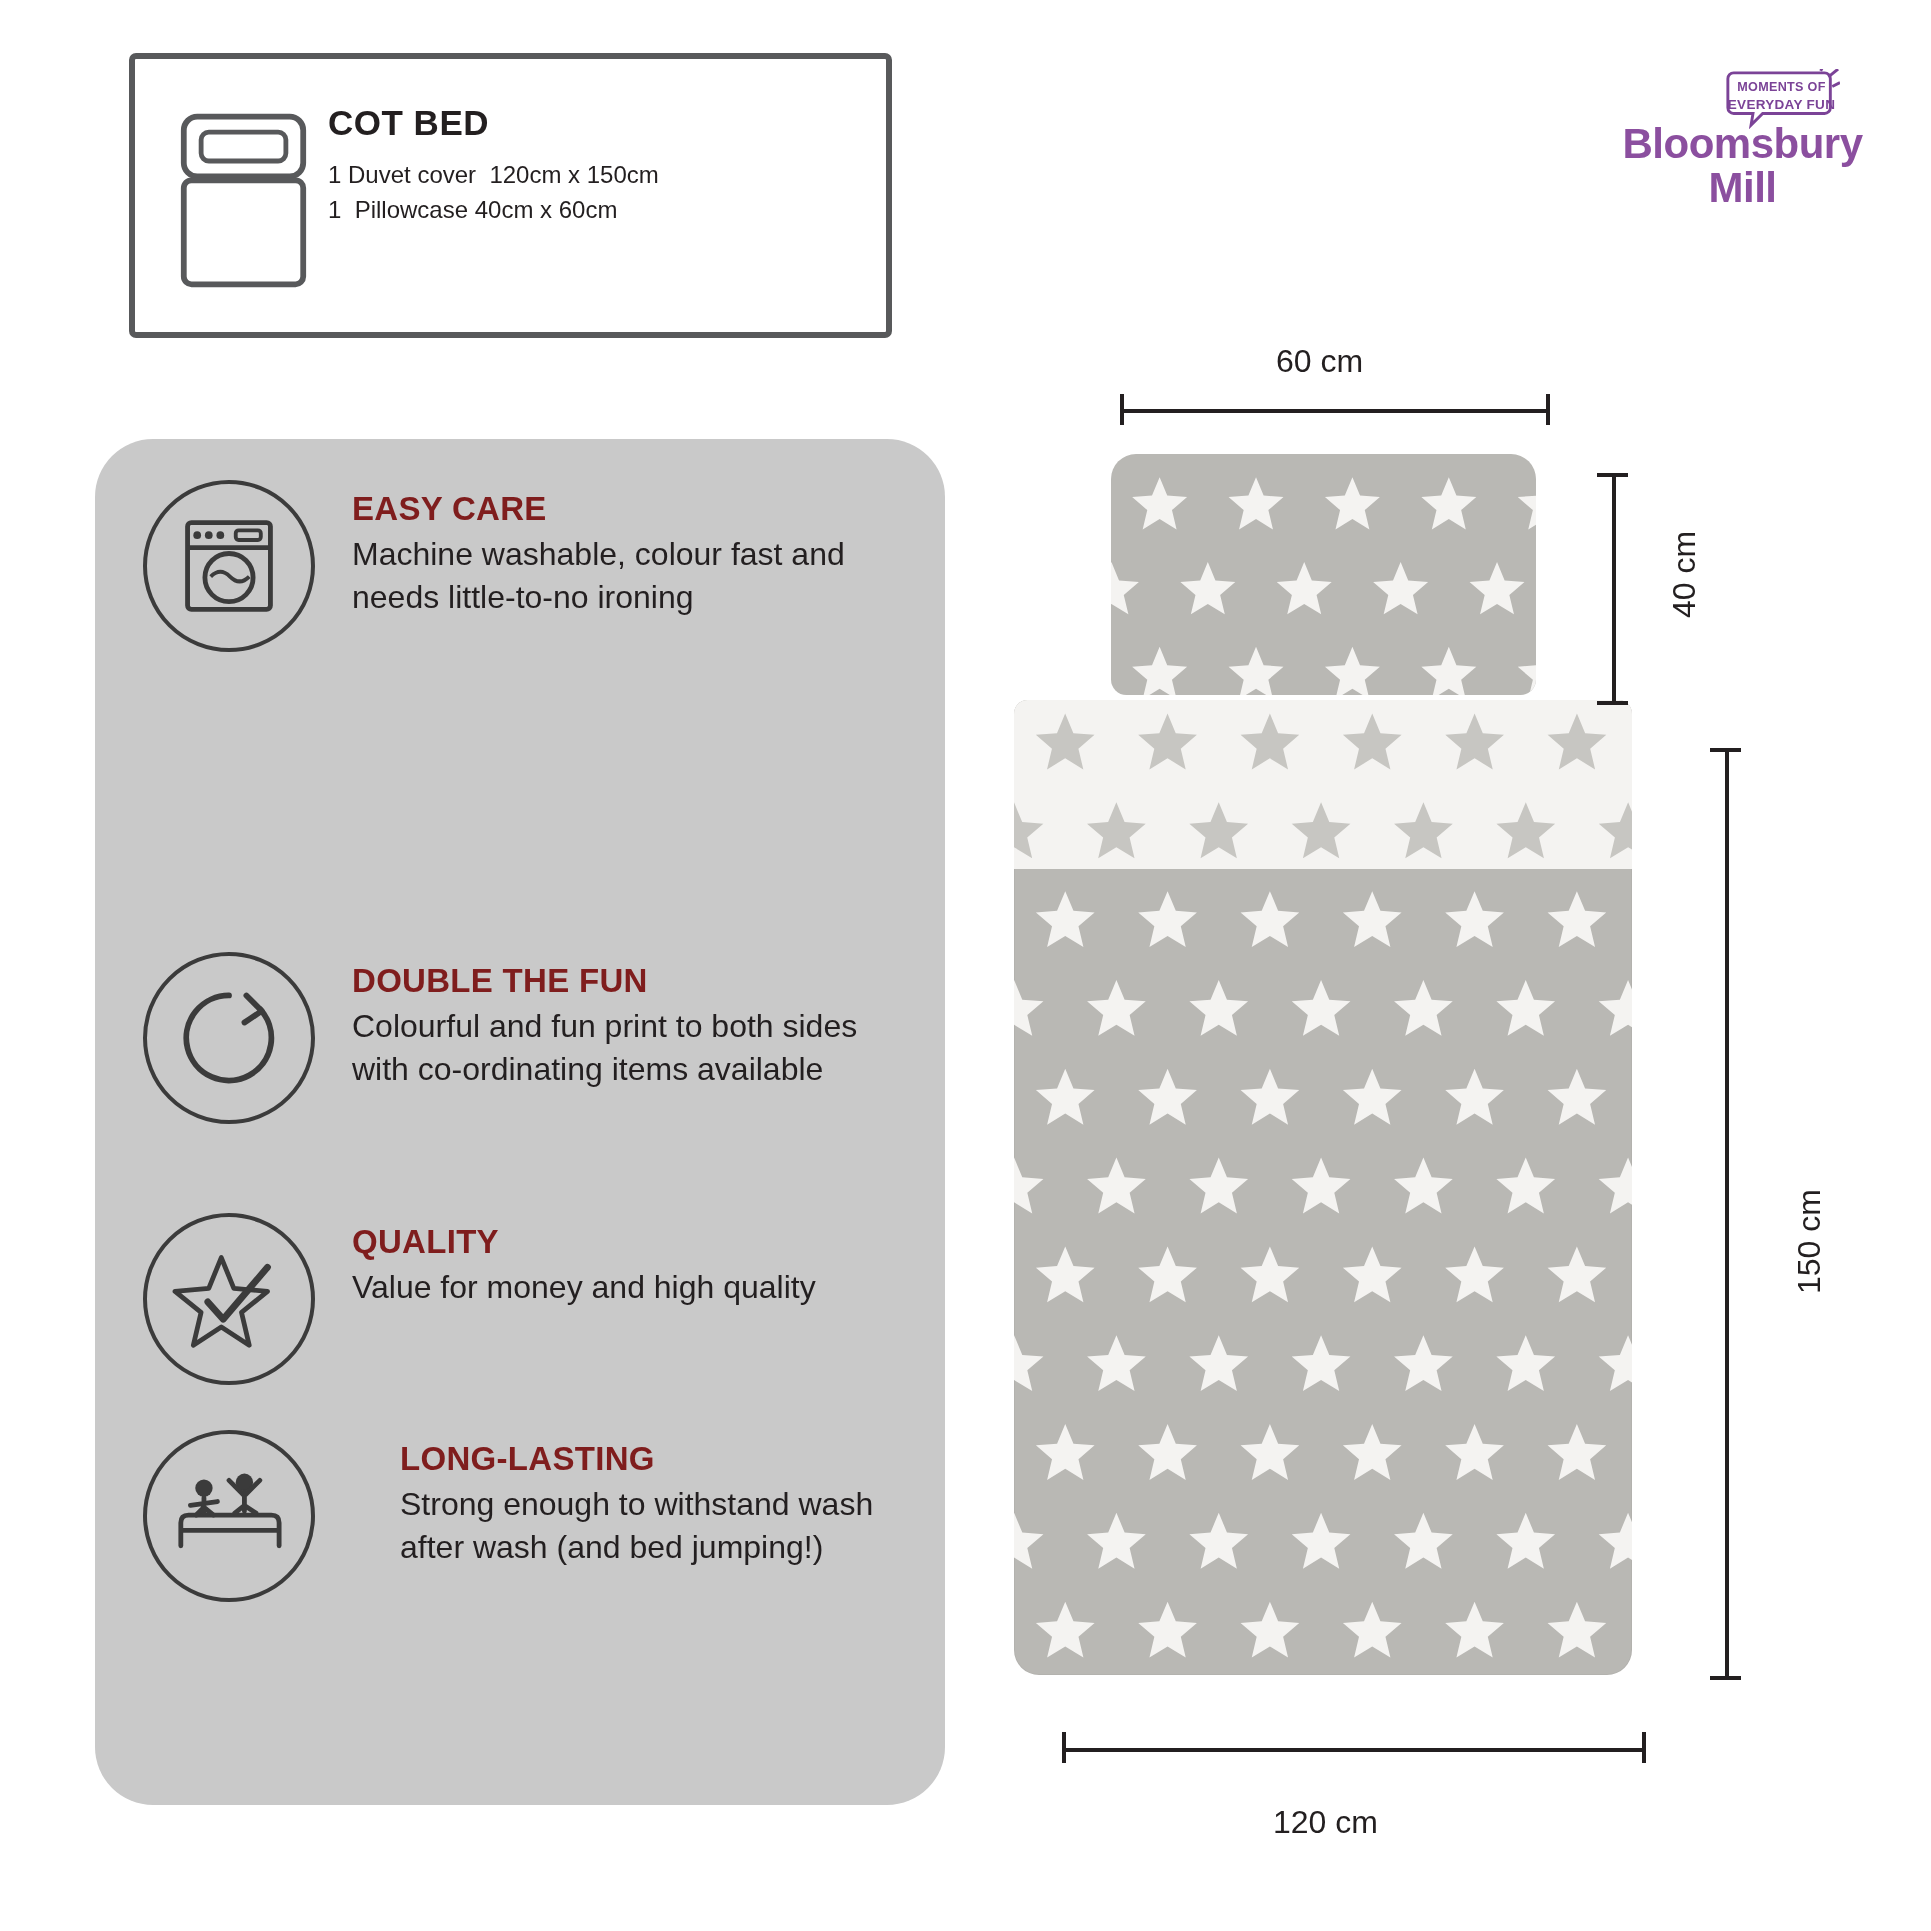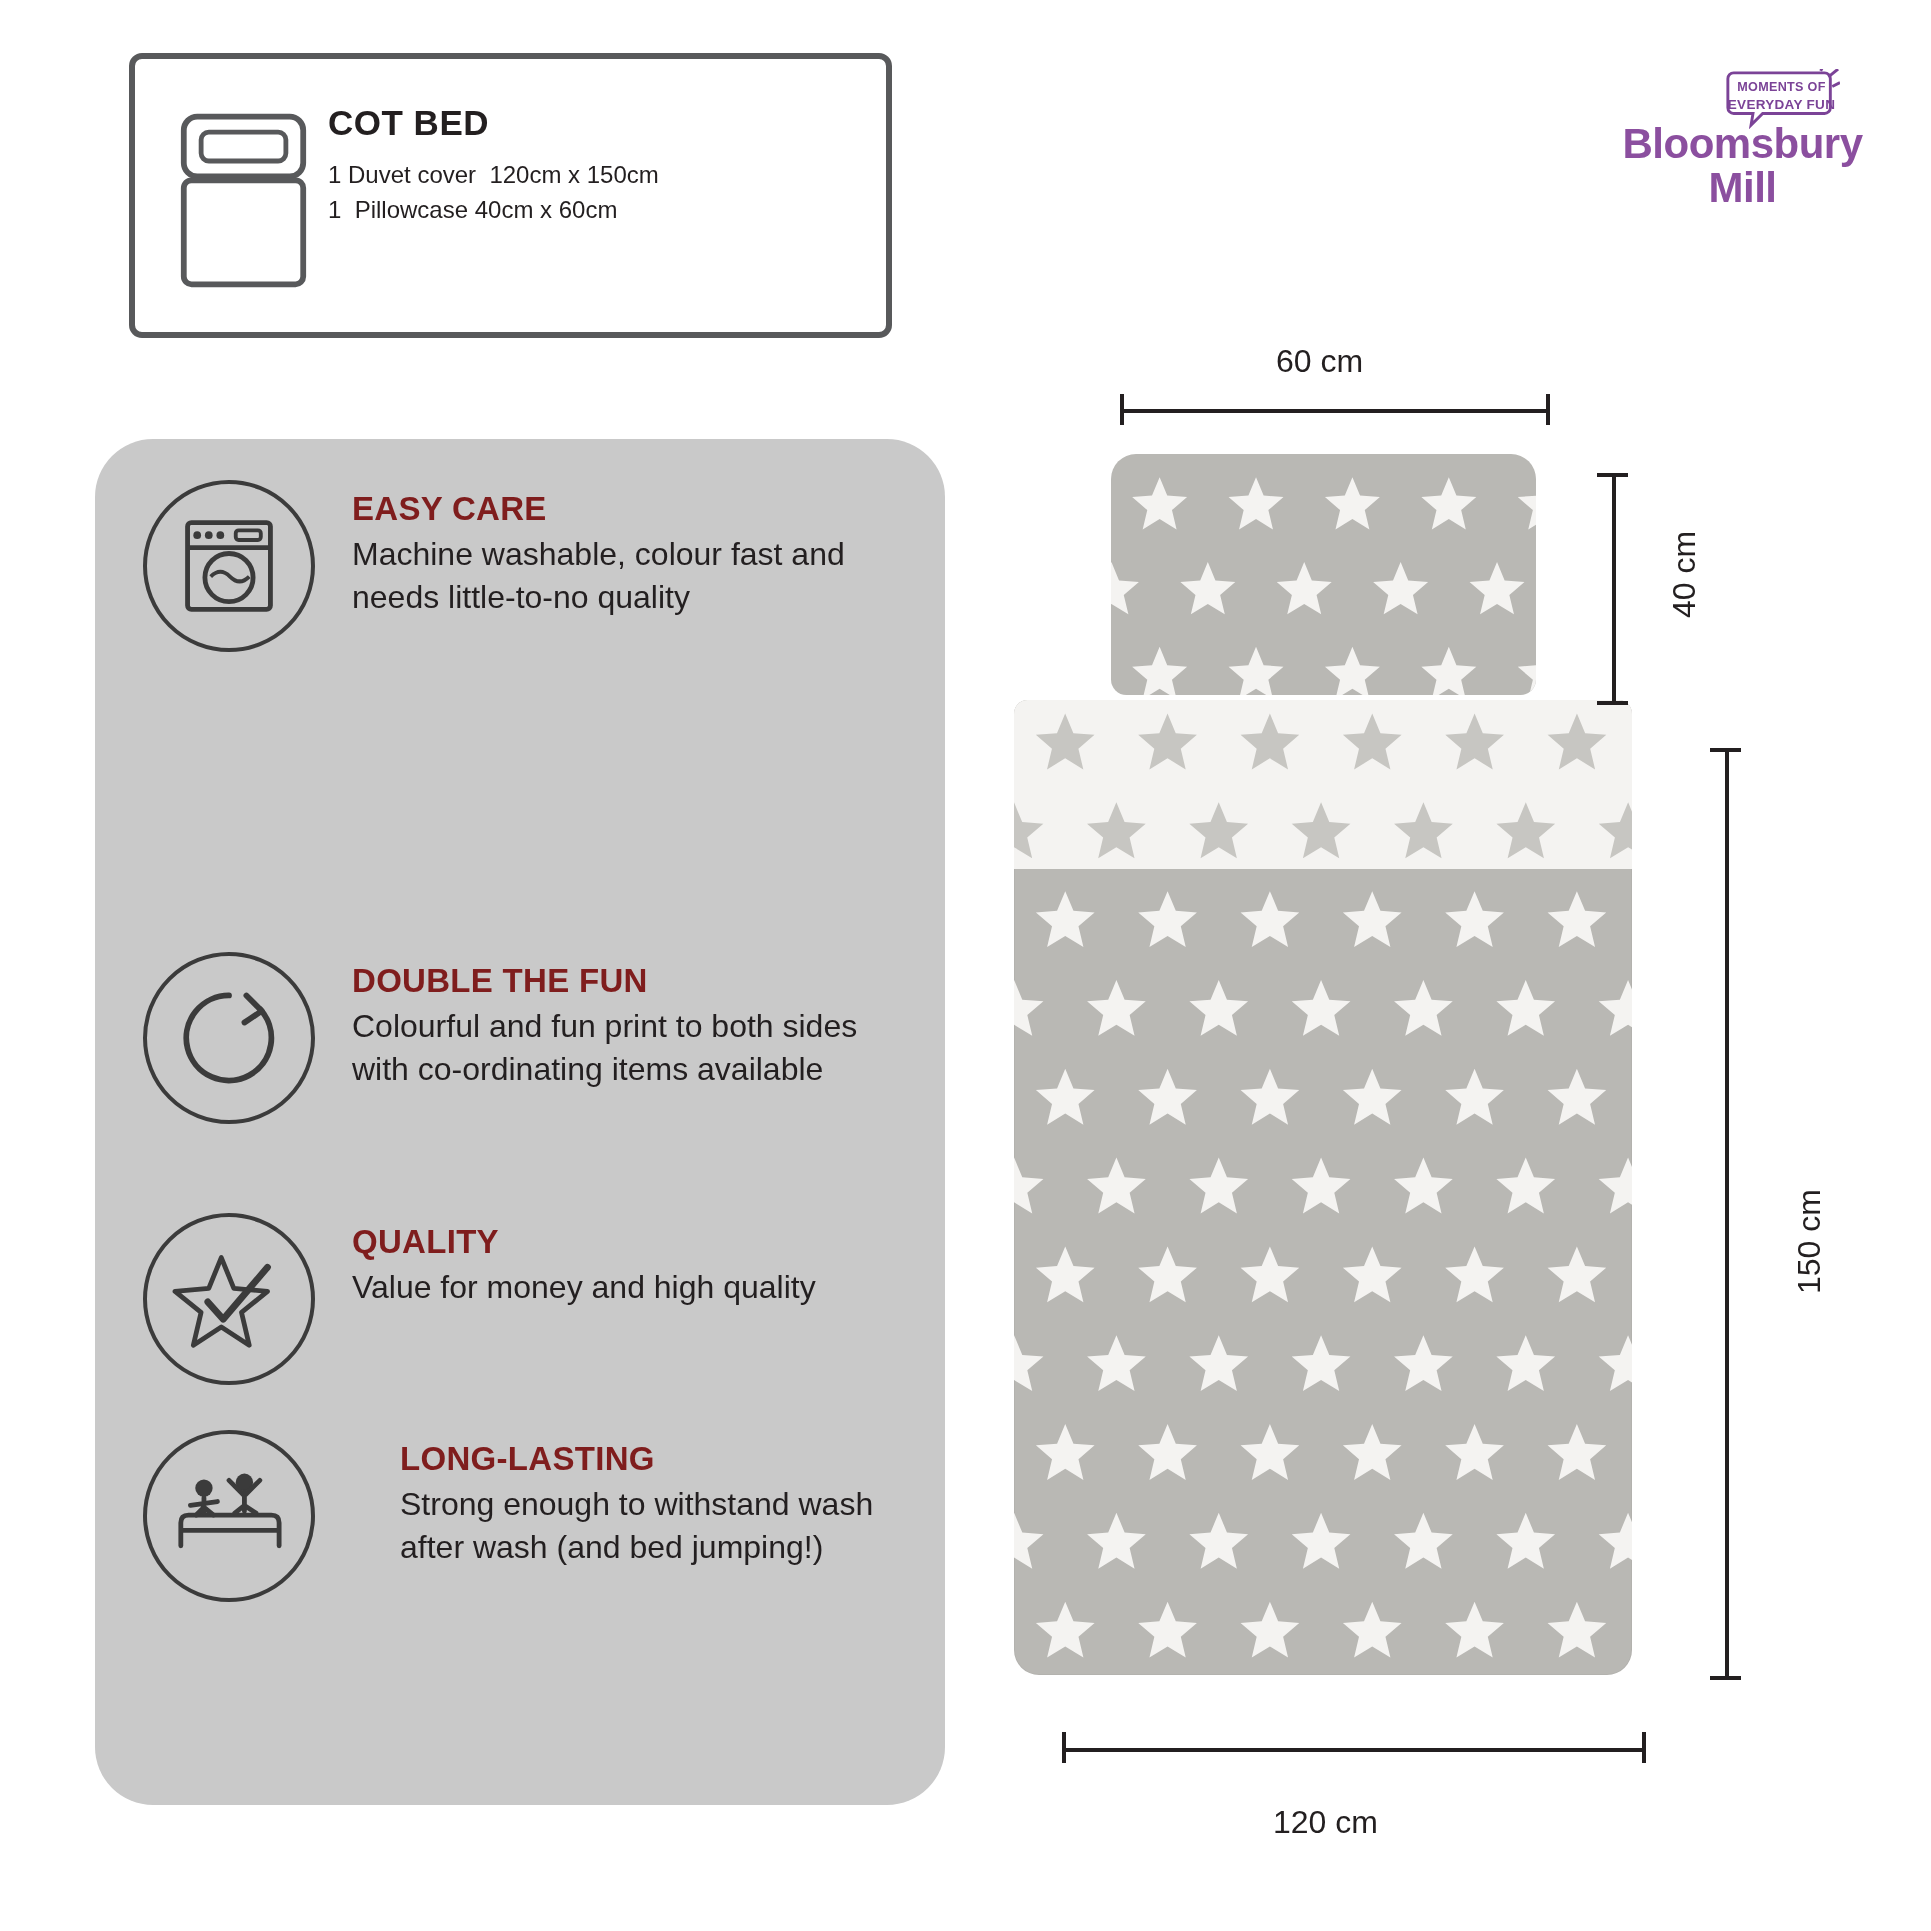--- a/index.html
+++ b/index.html
@@ -17,21 +17,21 @@
   }
 
   
   .product-box {
     position: absolute;
     left: 129px;
     top: 53px;
     width: 763px;
     height: 285px;
     border: 6.8px solid #58595b;
-    border-radius: 13px;
+    border-radius: 7px;
     box-sizing: border-box;
     background: #ffffff;
   }
   .bed-icon {
     position: absolute;
     left: 41px;
     top: 50px;
     width: 135px;
     height: 183px;
   }
@@ -279,21 +279,21 @@
         <circle cx="22" cy="23" r="4" fill="#3b3b3b"></circle>
         <circle cx="34" cy="23" r="4" fill="#3b3b3b"></circle>
         <circle cx="46" cy="23" r="4" fill="#3b3b3b"></circle>
         <rect x="62" y="18" width="26" height="10" rx="3" fill="none" stroke="#3b3b3b" stroke-width="4"></rect>
         <circle cx="55" cy="67" r="25" fill="none" stroke="#3b3b3b" stroke-width="5"></circle>
         <path d="M36 66 q10 -10 20 0 t20 0" fill="none" stroke="#3b3b3b" stroke-width="4"></path>
       </svg>
     </div>
     <div class="feat-text">
       <div class="feat-title">EASY CARE</div>
-      <div class="feat-desc">Machine washable, colour fast and needs little-to-no quality</div>
+      <div class="feat-desc">Machine washable, colour fast and needs little-to-no ironing</div>
     </div>
   </div>
 
 
   <div class="feature" style="top:509px;">
     <div class="feat-icon">
       <svg width="116" height="116" viewBox="0 0 120 120">
         <path d="M60 16 a44 44 0 1 0 32 14" fill="none" stroke="#3b3b3b" stroke-width="6" stroke-linecap="round"></path>
         <path d="M78 16 L94 32 L76 44" fill="none" stroke="#3b3b3b" stroke-width="6" stroke-linecap="round" stroke-linejoin="round"></path>
       </svg>

